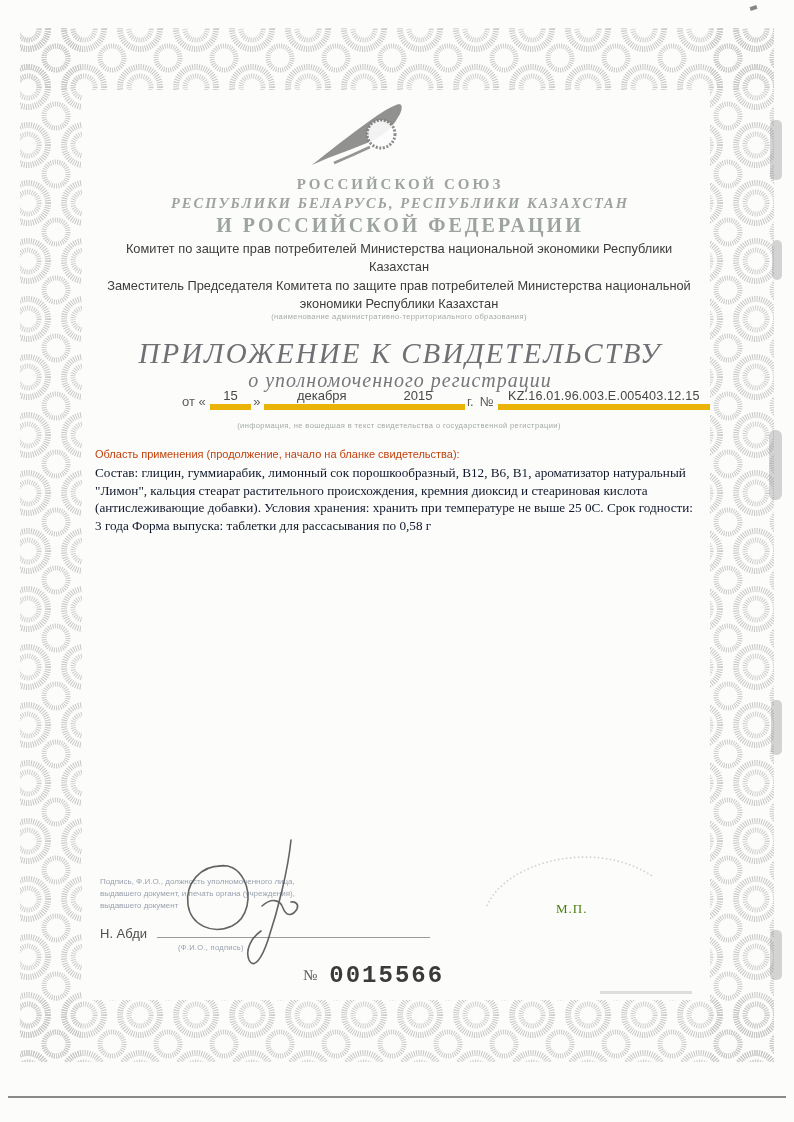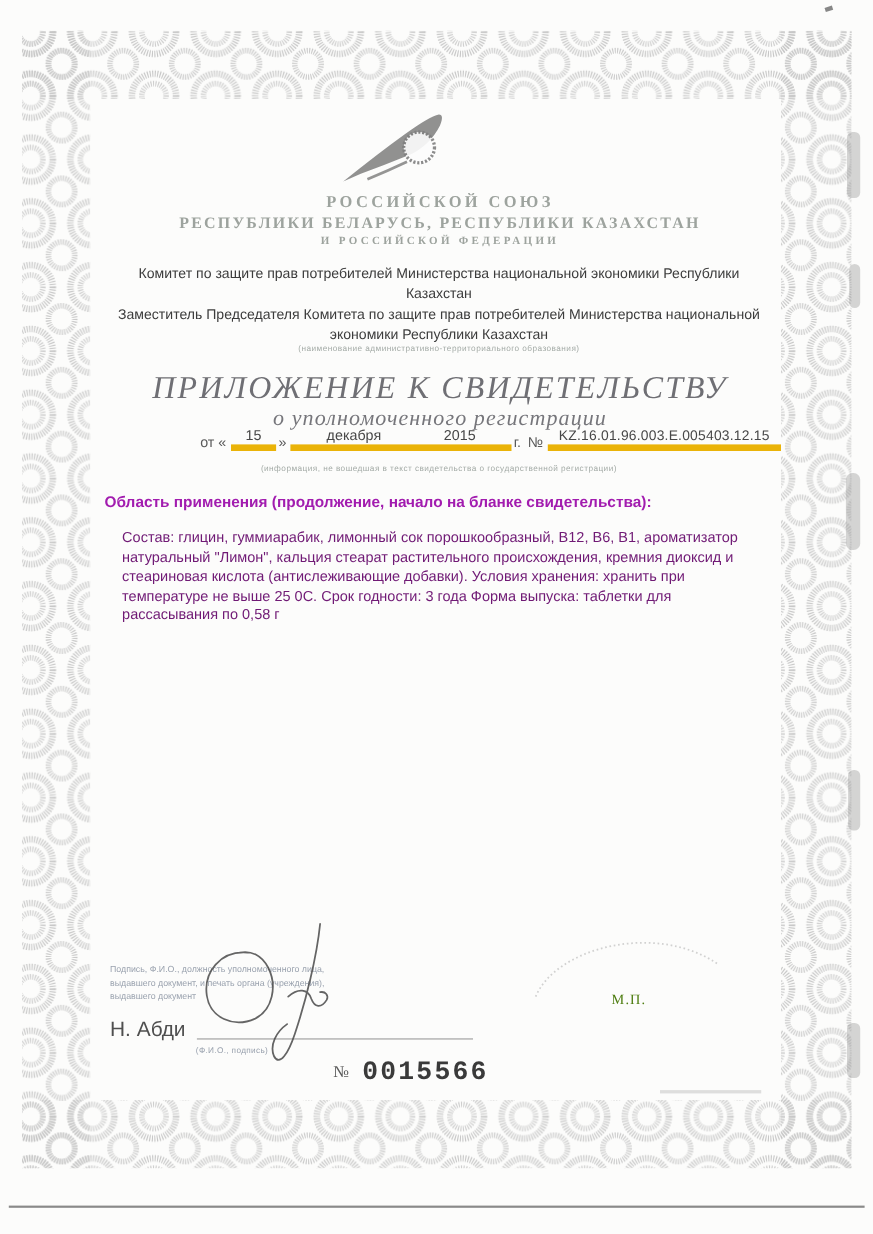--- a/index.html
+++ b/index.html
@@ -17,22 +17,22 @@
   .emblem{position:absolute;left:298px;top:92px;width:120px;height:82px;}
   .union-header{
     position:absolute;left:90px;top:176px;width:620px;
     text-align:center;
     font-family:"Liberation Serif",serif;
     font-weight:bold;
     color:#8d948e;
     opacity:.85;
   }
   .union-line1{font-size:15px;letter-spacing:3px;margin-bottom:2px;}
-  .union-line2{font-size:14.5px;letter-spacing:2px;margin-bottom:2px;}
-  .union-line3{font-size:10px;letter-spacing:3px;}
+  .union-line2{font-size:14.5px;letter-spacing:2px;margin-bottom:2px;font-style:italic;}
+  .union-line3{font-size:20px;letter-spacing:3px;}
   
   .authority{
     position:absolute;left:95px;top:240px;width:608px;
     text-align:center;font-size:12.8px;line-height:1.42;color:#3c3c3c;
   }
   .authority p{margin:0 0 1px 0;}
   .form-caption{
     position:absolute;width:608px;left:95px;
     text-align:center;font-size:7.5px;color:#9aa29d;letter-spacing:.4px;opacity:.9;
   }
@@ -51,27 +51,27 @@
     display:flex;align-items:flex-end;
     font-size:13px;color:#5a5a5a;white-space:nowrap;
   }
   .dl-fill{border-bottom:6px solid #eab308;text-align:center;color:#474747;padding:0 4px 1px 4px;}
   .dl-day{width:34px;}
   .dl-monthyear{width:196px;display:flex;justify-content:space-around;}
   .dl-number{width:208px;font-size:12.6px;letter-spacing:.2px;}
   .dl-static{padding:0 4px 1px 2px;}
   
   .body-block{position:absolute;left:95px;top:448px;width:606px;}
-  .body-heading{font-size:14px;font-weight:bold;color:#a21caf;margin:0 0 4px 0;}
-  .body-text{font-size:13.2px;line-height:1.33;color:#701a75;margin:16px;}
+  .body-heading{font-size:11px;font-weight:normal;color:#c2410c;margin:0 0 4px 0;}
+  .body-text{font-size:13.2px;line-height:1.33;color:#0f172a;margin:0;font-family:Liberation Serif, serif;}
   
   .sig-block{position:absolute;left:100px;top:876px;width:330px;}
   .sig-caption{font-size:8px;line-height:1.5;color:#8f98a6;opacity:.9;}
   .sig-row{display:flex;align-items:flex-end;margin-top:14px;}
-  .sig-name{font-size:19px;color:#4f4f4f;padding-right:10px;}
+  .sig-name{font-size:13px;color:#4f4f4f;padding-right:10px;}
   .sig-line{flex:1;border-bottom:1px solid #9a9a9a;height:1px;margin-bottom:3px;}
   .sig-under{font-size:7.5px;color:#98a0ad;margin:2px 0 0 78px;letter-spacing:.3px;}
   .mp-label{
     position:absolute;left:556px;top:901px;
     font-family:"Liberation Serif",serif;font-size:13px;color:#4d7c0f;letter-spacing:1px;
   }
   
   .serial{position:absolute;left:303px;top:962px;display:flex;align-items:center;}
   .serial-sign{font-family:"Liberation Serif",serif;font-size:15px;color:#5a5a5a;margin-right:12px;}
   .serial-digits{

